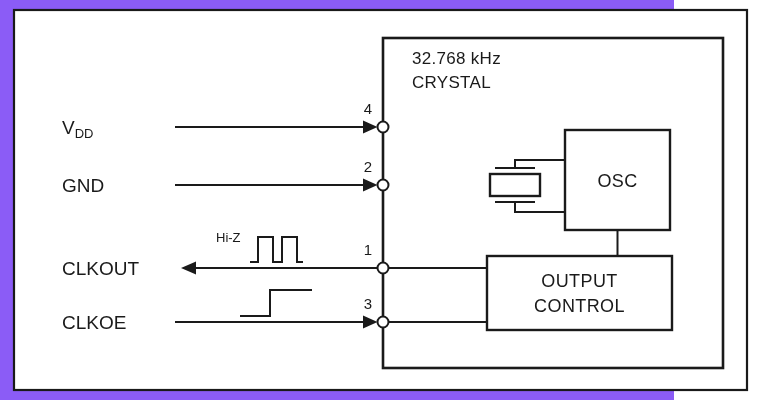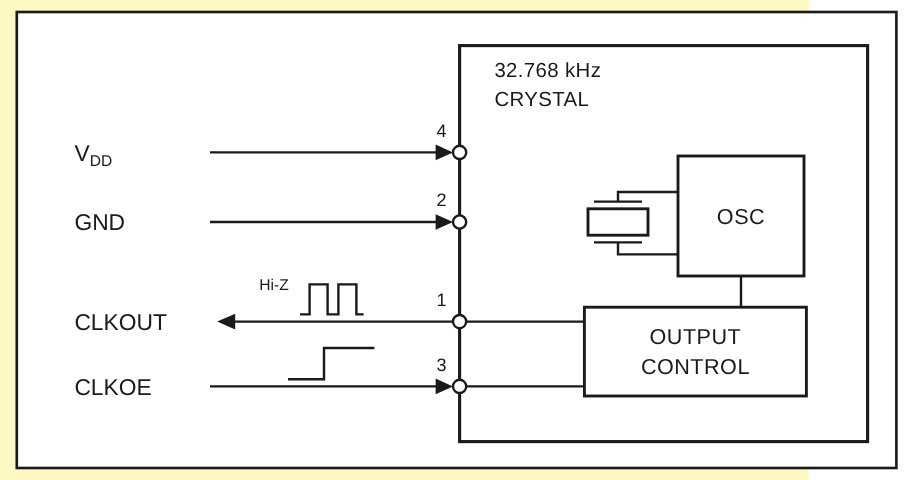--- a/index.html
+++ b/index.html
@@ -1,17 +1,17 @@
 <!DOCTYPE html>
 <html><head>
 <meta charset="utf-8">
 <style>
   html,body{margin:0;padding:0;background:#ffffff;}
   .stage{
-    width:674px;height:400px;background:#fef9c3;position:relative;
+    width:674px;height:400px;background:#8b5cf6;position:relative;
     font-family:"Liberation Sans", sans-serif;
   }
   svg{display:block;}
   text{fill:#1a1a1a;font-family:"Liberation Sans", sans-serif;}
   .wire{stroke:#1a1a1a;stroke-width:2;fill:none;}
   .wave{stroke:#1a1a1a;stroke-width:2;fill:none;}
   .box{stroke:#1a1a1a;stroke-width:2.4;fill:#ffffff;}
   .chip{stroke:#1a1a1a;stroke-width:2.6;fill:#ffffff;}
   .border{stroke:#1a1a1a;stroke-width:2.2;fill:#ffffff;}
   .arrow{fill:#1a1a1a;stroke:none;}

